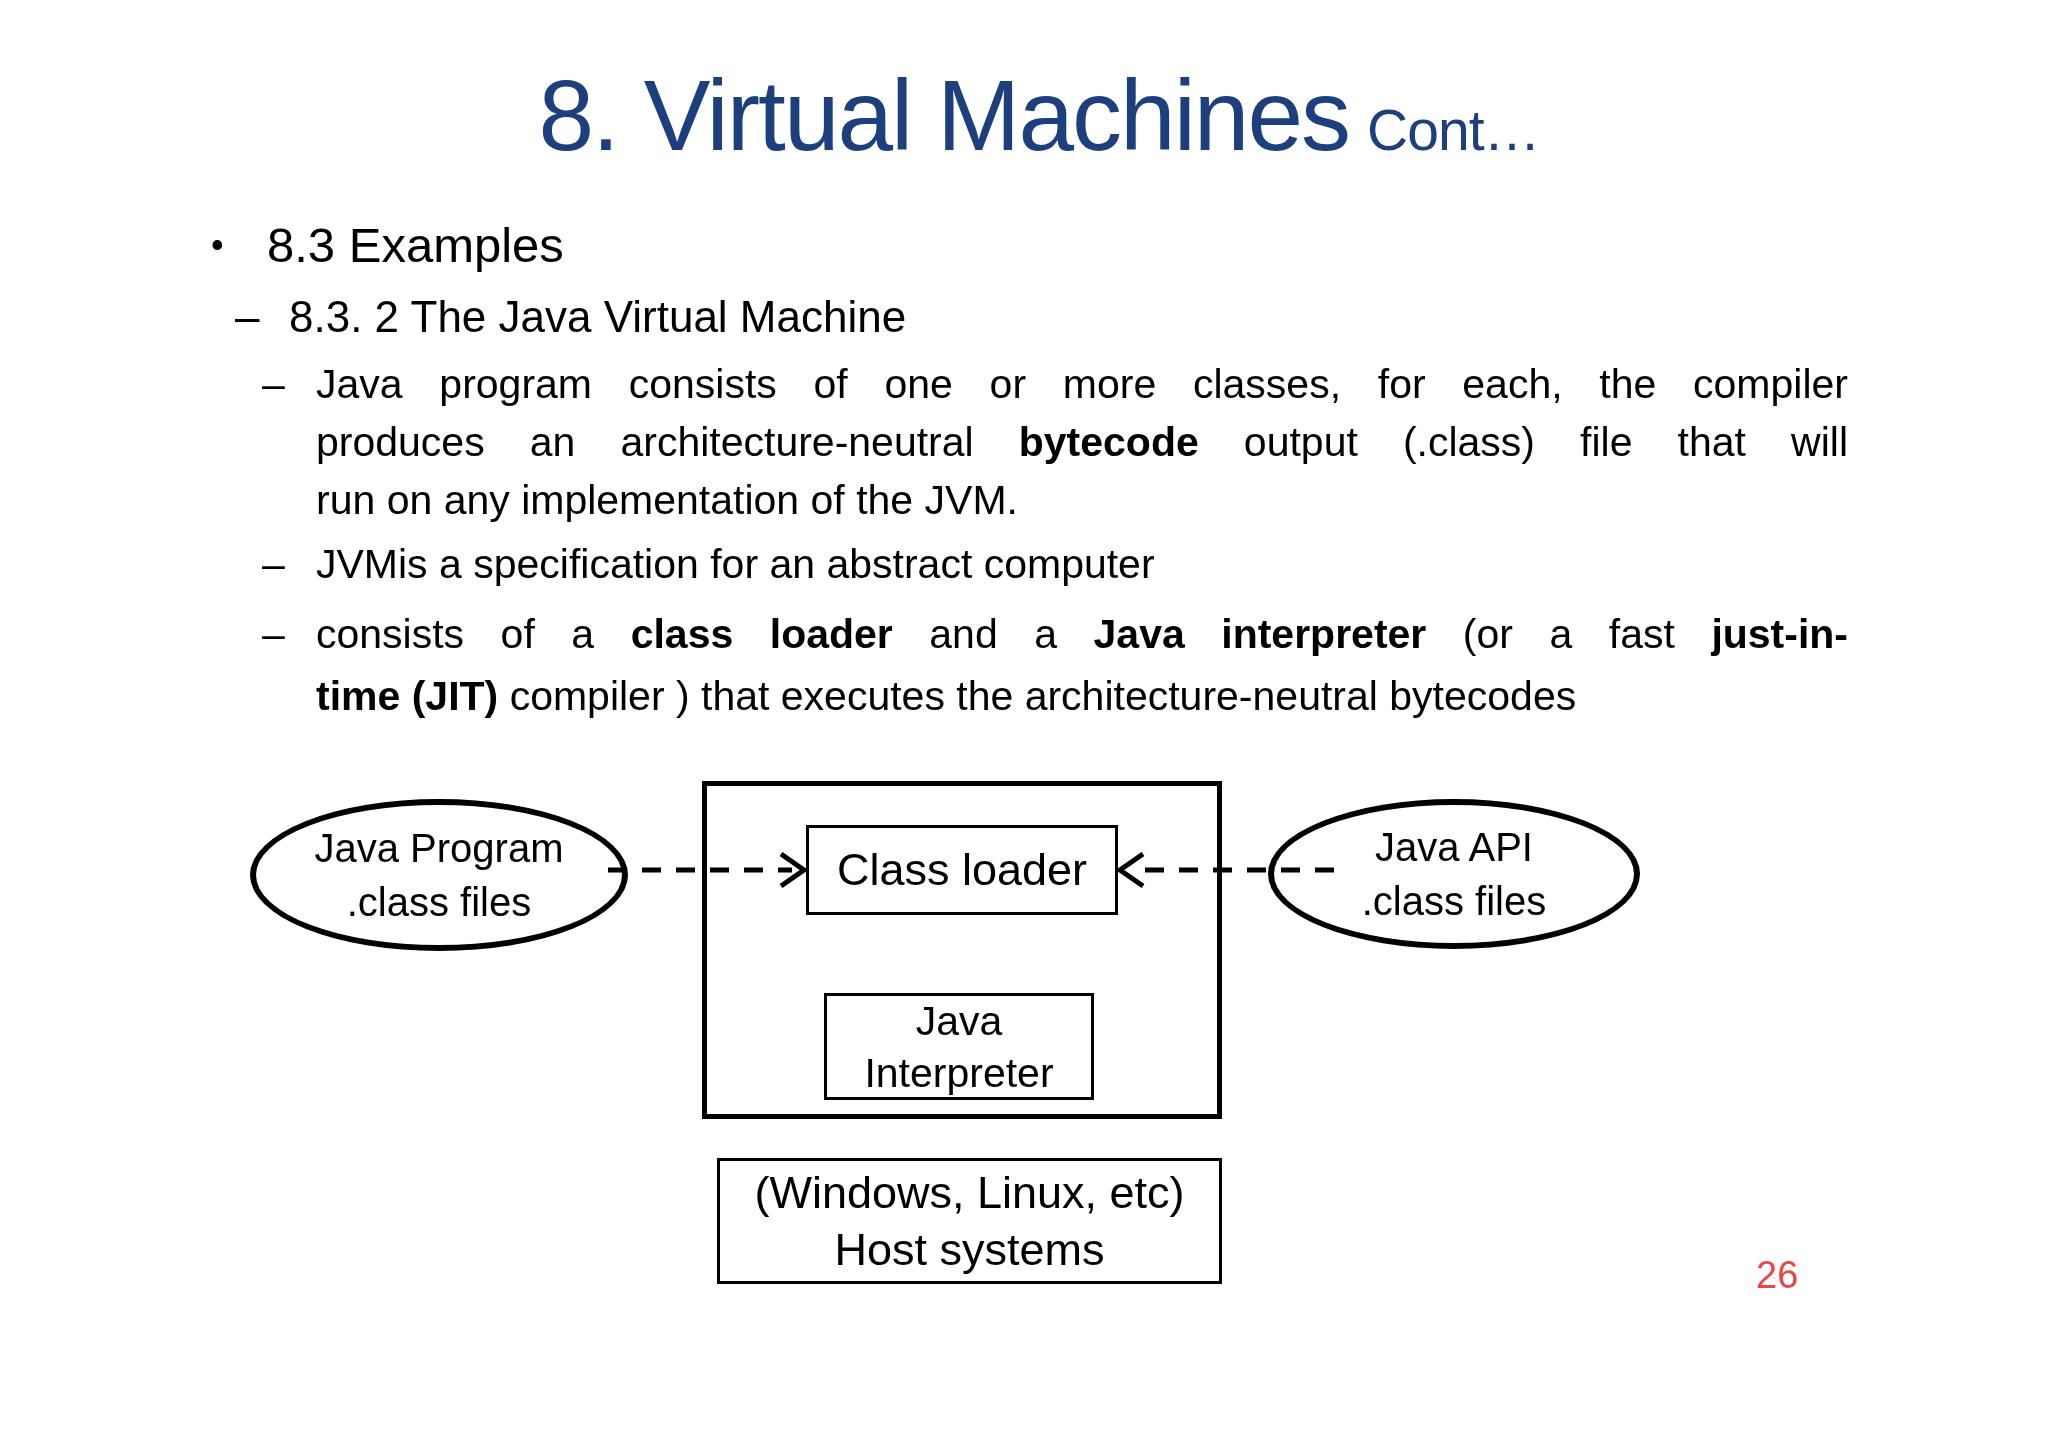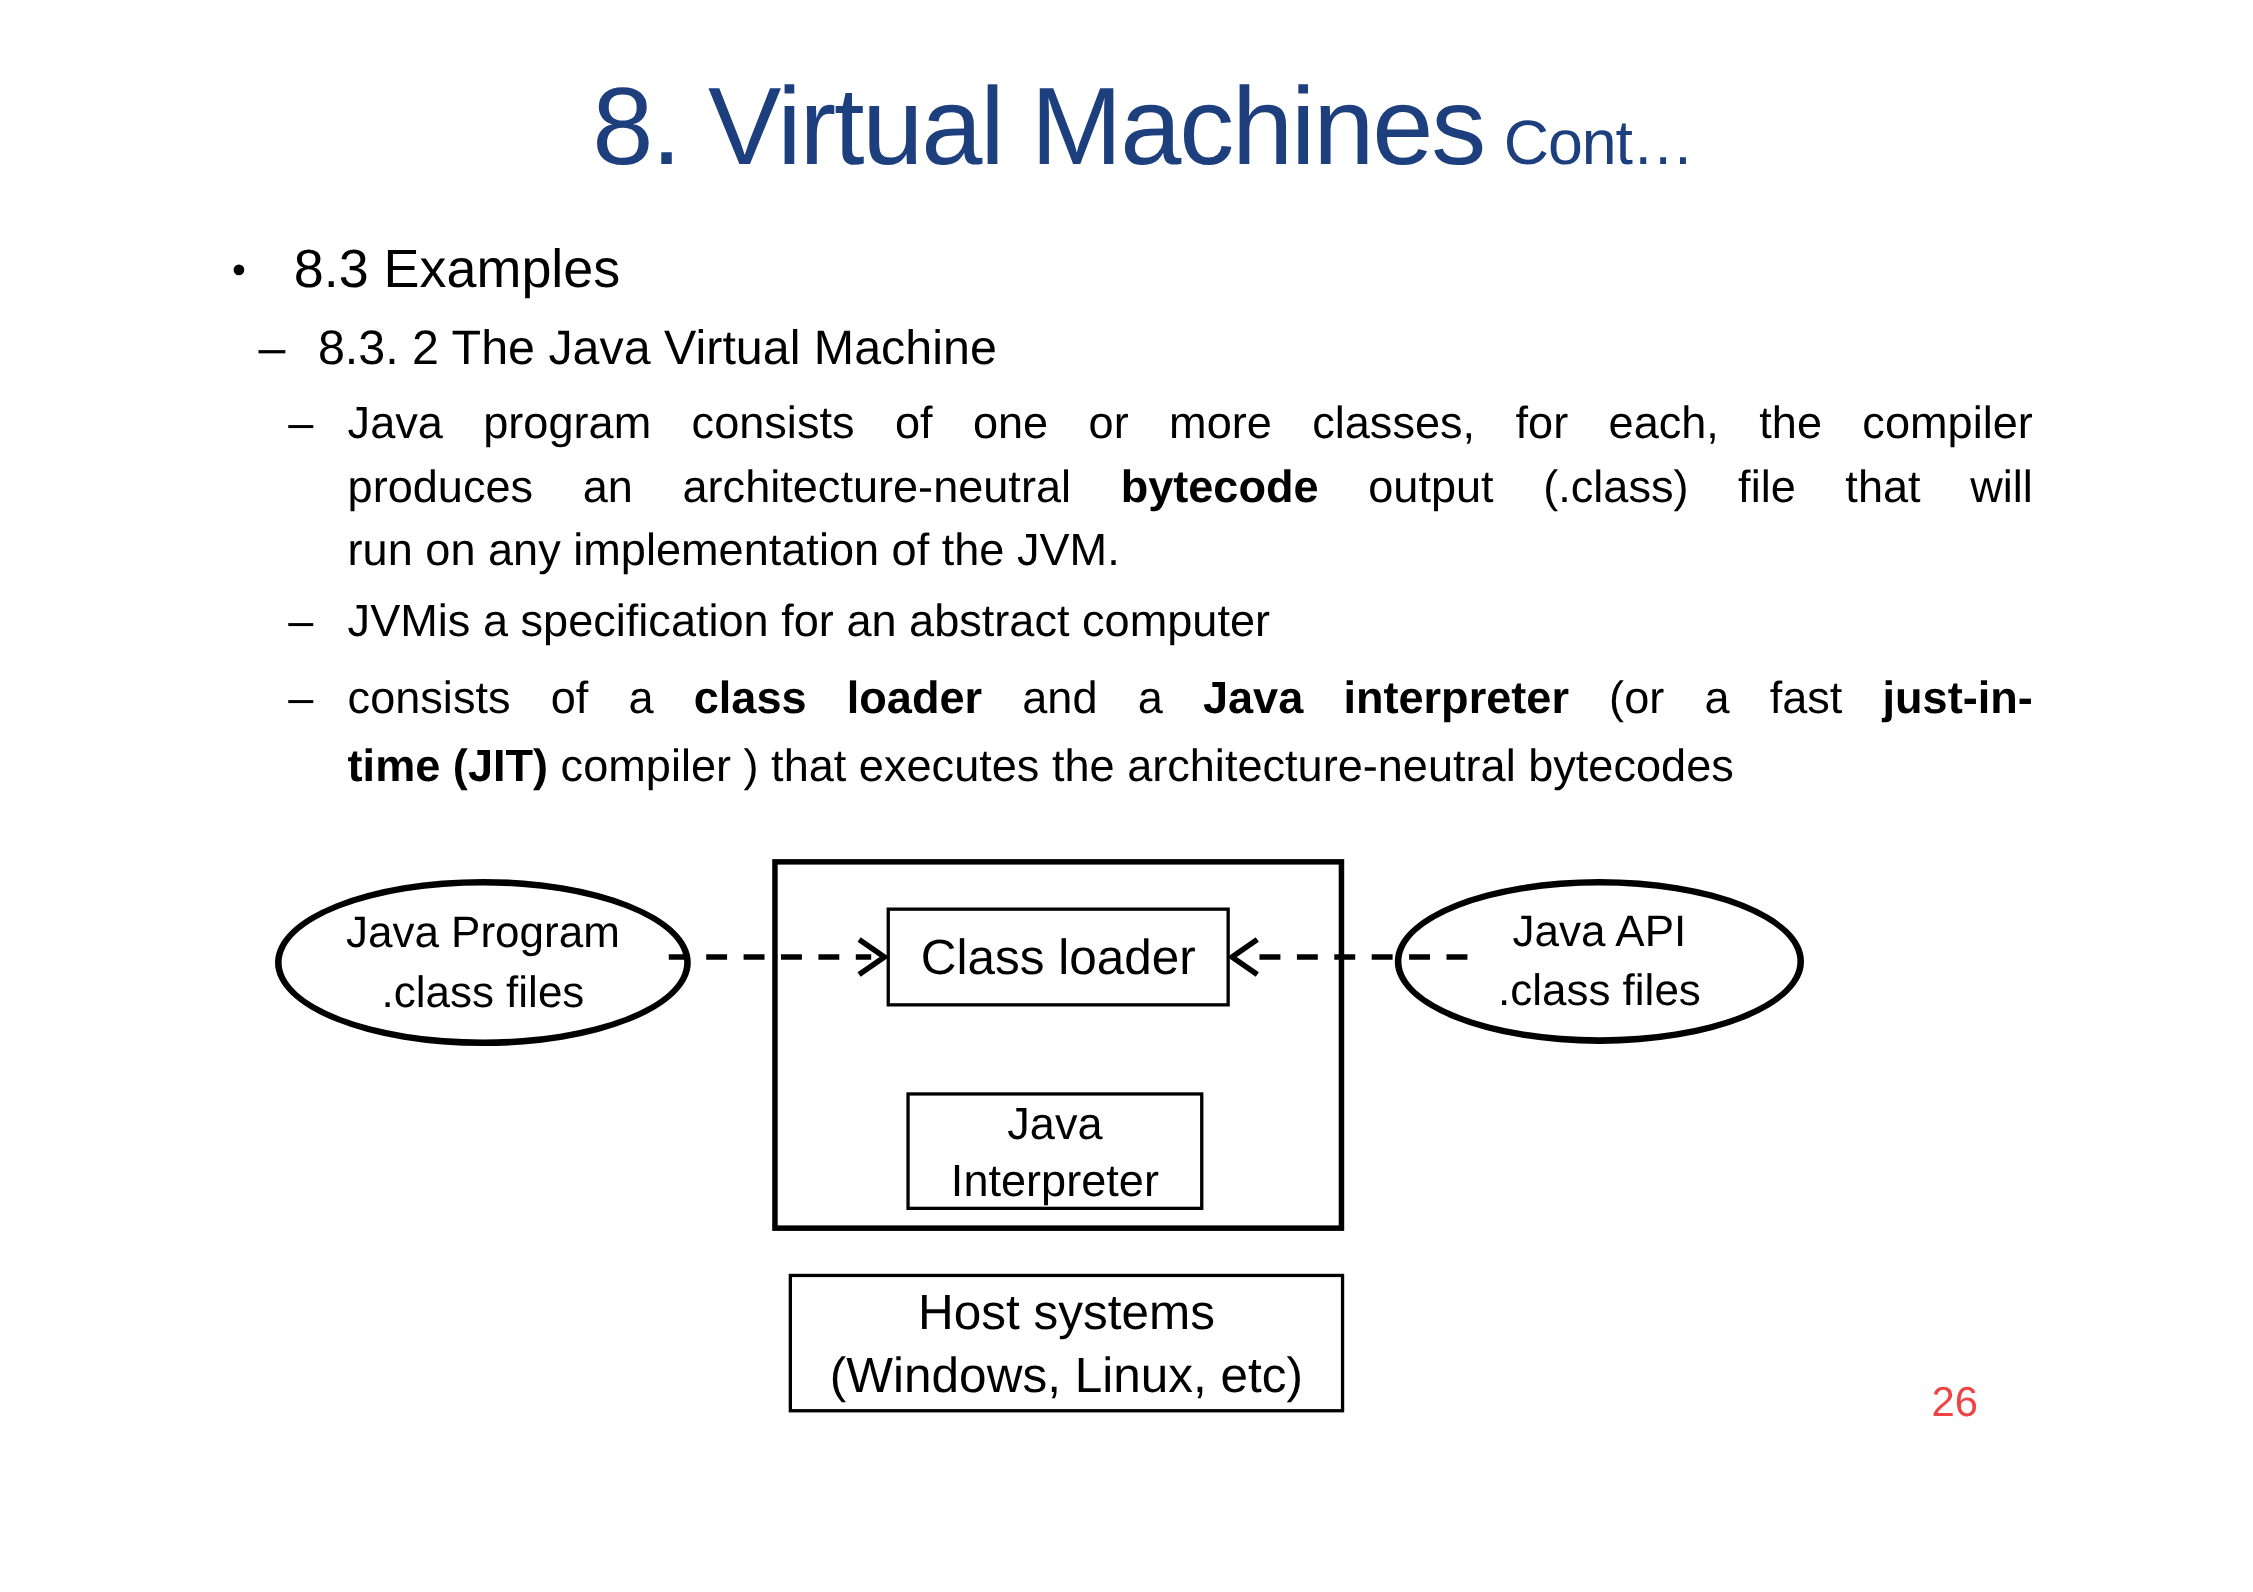--- a/index.html
+++ b/index.html
@@ -106,22 +106,22 @@
     <div class="shape inner-box class-loader">
       <div>Class loader</div>
     </div>
 
     <div class="shape inner-box interpreter">
       <div>Java</div>
       <div>Interpreter</div>
     </div>
 
     <div class="shape inner-box host-box">
+      <div>(Windows, Linux, etc)</div>
       <div>Host systems</div>
-      <div>(Windows, Linux, etc)</div>
     </div>
 
     <div class="shape ellipse ellipse-right">
       <div>Java API</div>
       <div>.class files</div>
     </div>
 
     <svg class="arrows" viewBox="0 0 745 70" xmlns="http://www.w3.org/2000/svg">
 
       <g stroke="#000" stroke-width="5" fill="none">

